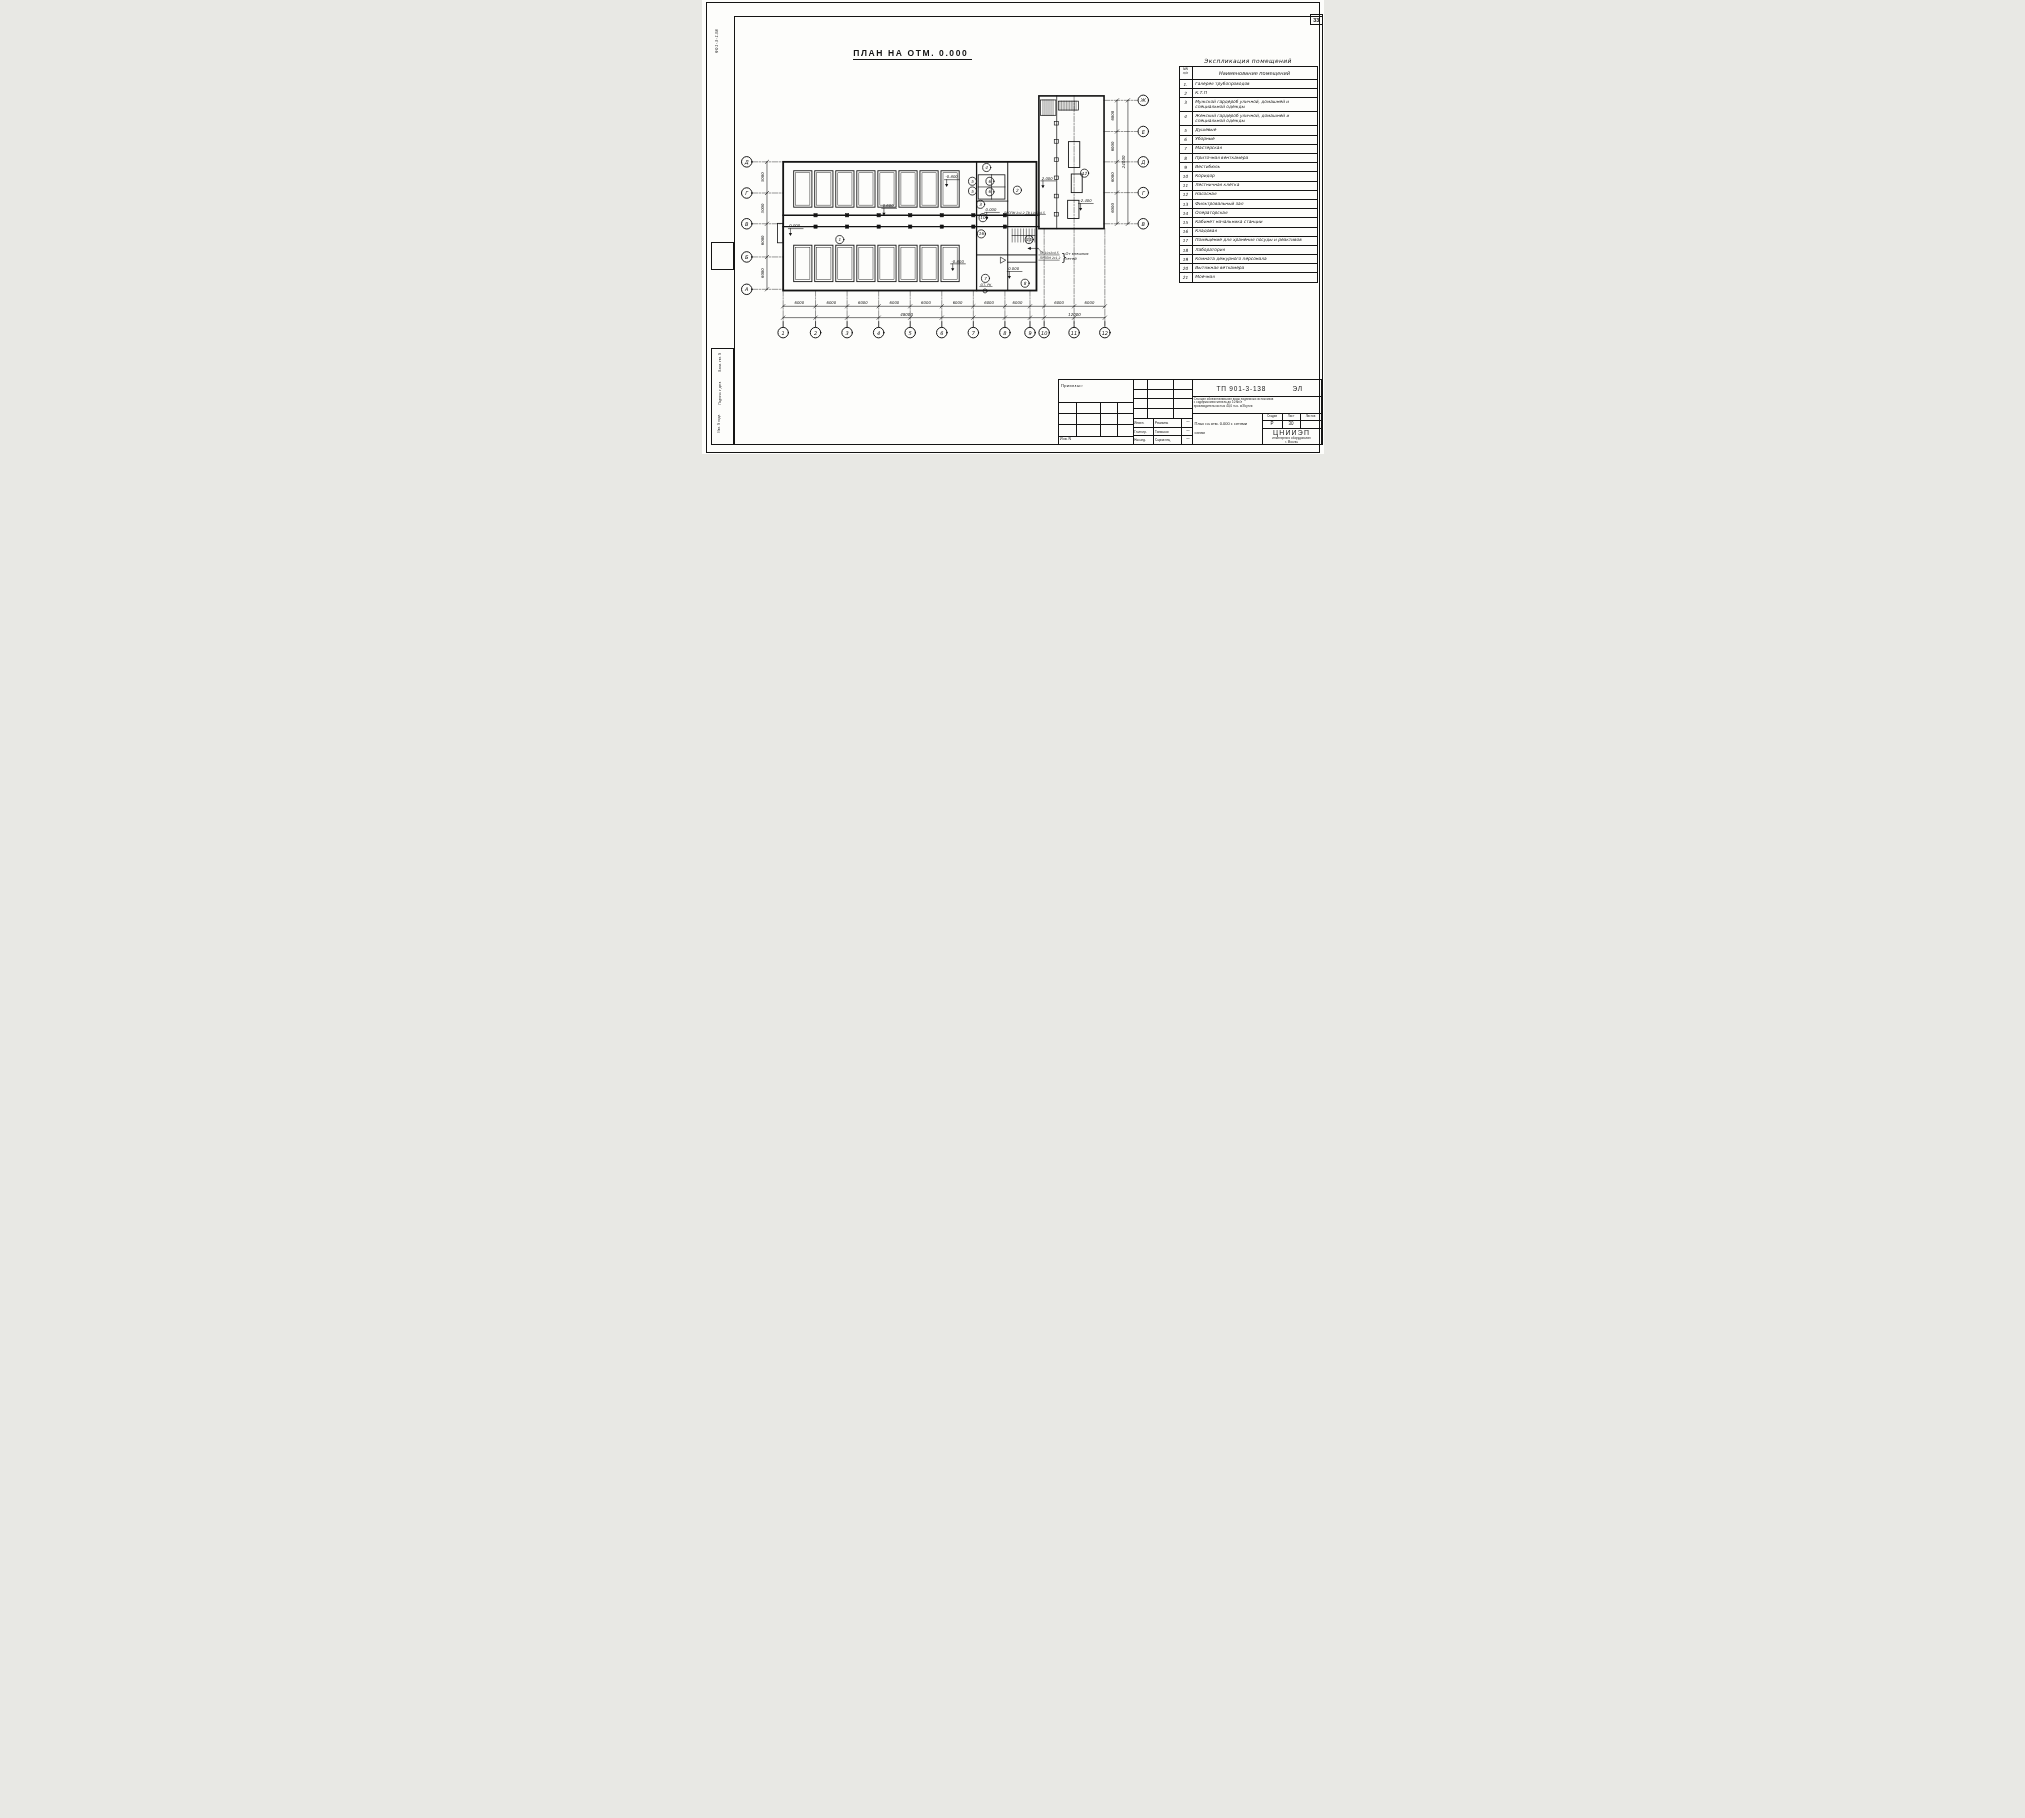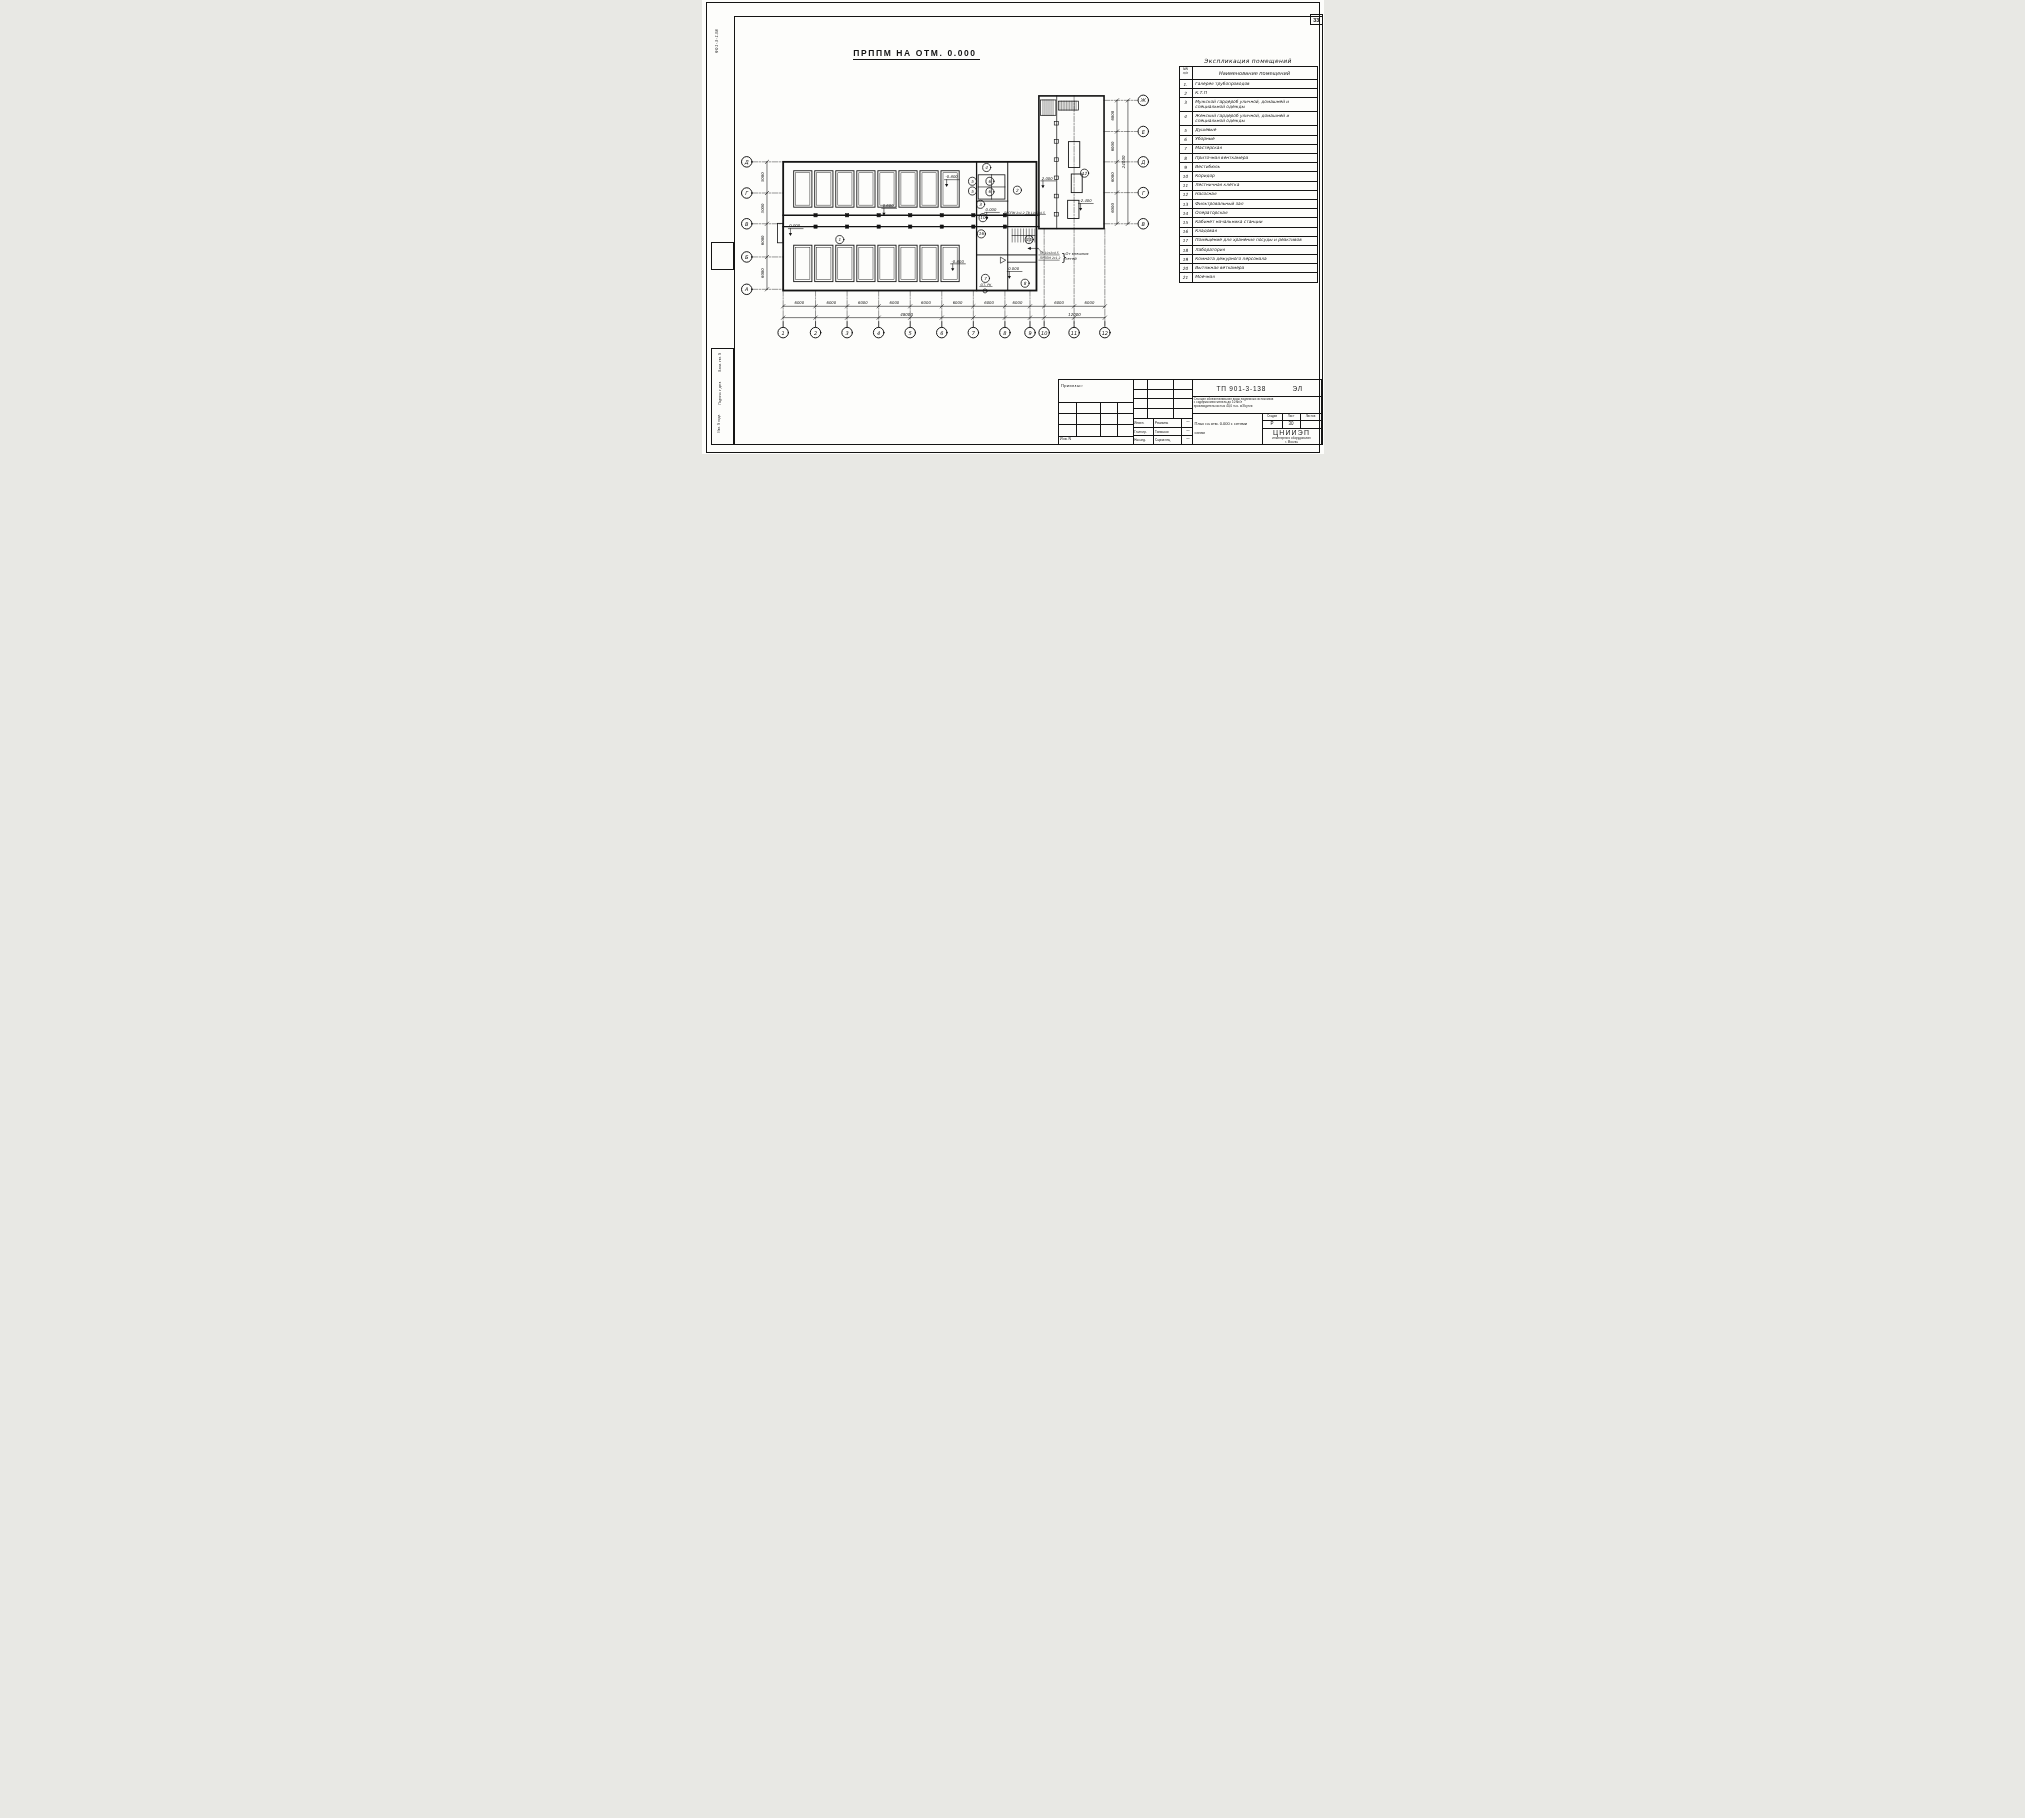--- a/index.html
+++ b/index.html
@@ -55,21 +55,21 @@
   <div class="corner-code hand">901-3-138</div>
 
   <div class="margin-box" style="left:9px;top:242px;width:21px;height:26px;"></div>
   <div class="margin-box" style="left:9px;top:348px;width:21px;height:95px;"></div>
   <div class="margin-label" style="left:9px;top:360px;">Взам. инв. N</div>
   <div class="margin-label" style="left:7.3px;top:391px;">Подпись и дата</div>
   <div class="margin-label" style="left:8px;top:421px;">Инв. N подл.</div>
 
   <div class="sheet-num">33</div>
 
-  <div class="page-title">ПРППМ  НА  ОТМ. 0.000</div>
+  <div class="page-title">ПЛАН  НА  ОТМ. 0.000</div>
 
   <div class="legend">
     <div class="legend-title hand">Экспликация помещений</div>
     <div class="legend-table">
       <div class="legend-header">
         <div class="lh-num hand">
           <span>NN</span><br>
           <span>п/п</span>
         </div>
         <div class="lh-name hand">Наименование помещений</div>

